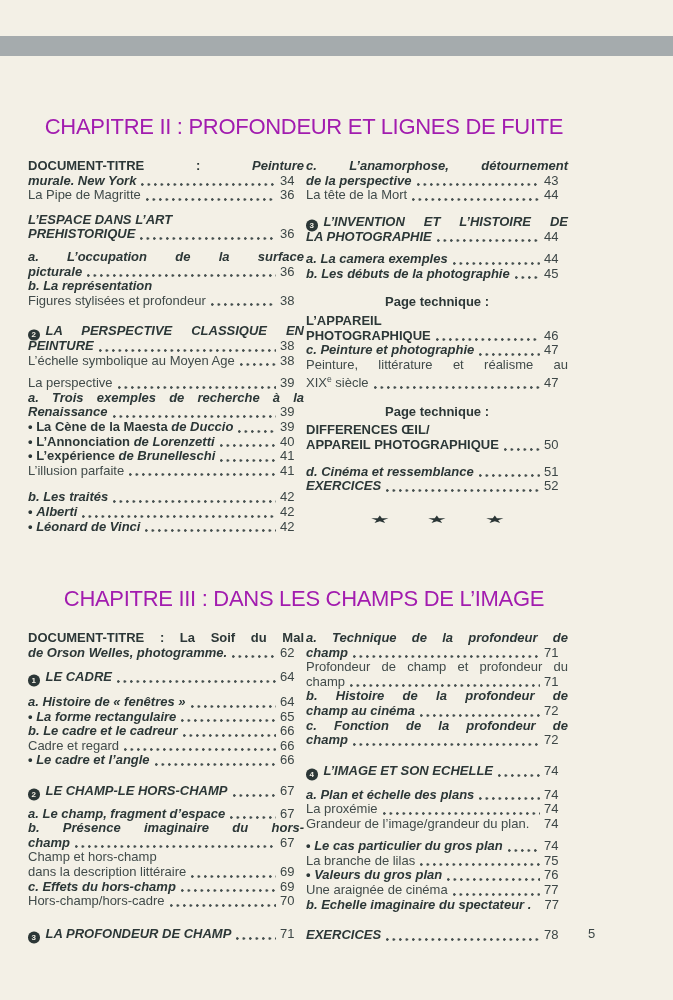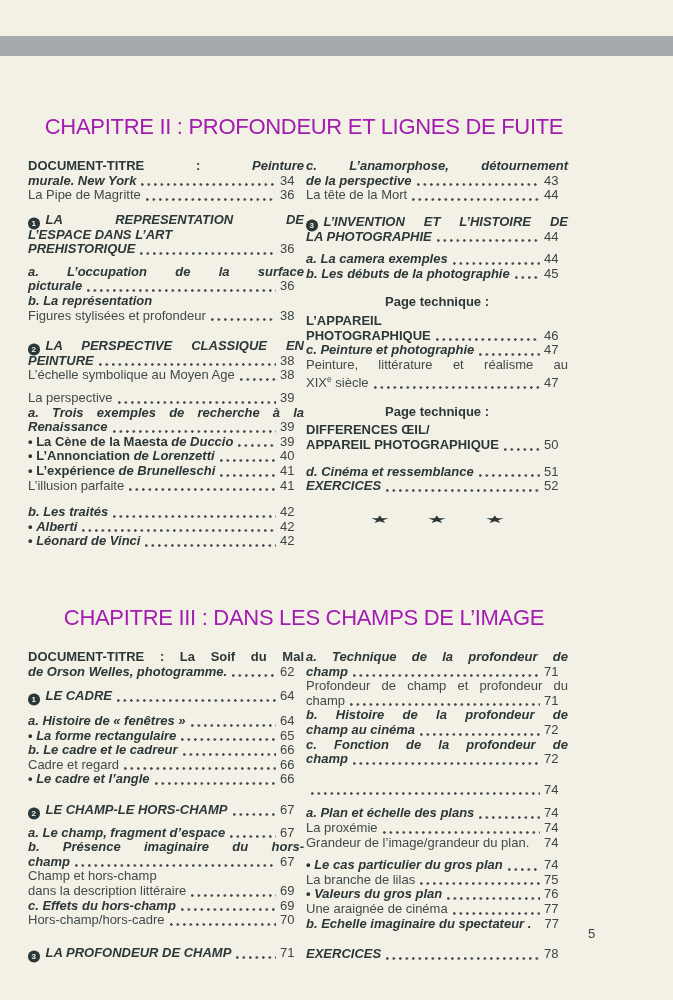--- a/index.html
+++ b/index.html
@@ -6,21 +6,21 @@
   .page{
     position:relative;width:673px;height:1000px;margin:0 auto;
     background:#f3f0e6;overflow:hidden;
     font-family:"Liberation Sans","DejaVu Sans",sans-serif;
     color:#2c3737;
     -webkit-font-smoothing:antialiased;
   }
   .topbar{position:absolute;top:36px;left:0;width:673px;height:20px;background:#a5abad;}
   .chapter{position:absolute;left:28px;width:552px;}
   #ch2{top:114px;}
-  #ch3{top:605px;}
+  #ch3{top:586px;}
   .ch-title{
     margin:0;font-size:22px;font-weight:400;letter-spacing:-0.3px;
     color:#a21caf;white-space:nowrap;text-align:center;
   }
   .cols{display:flex;gap:2px;margin-top:19px;align-items:flex-start;}
   .col{width:276px;flex:none;}
   .col.right{width:262px;}
   .entry{margin:0;}
   .line{display:flex;align-items:baseline;line-height:14.6px;font-size:13px;}
   .line .txt{white-space:nowrap;}
@@ -71,23 +71,20 @@
             </div>
           </div>
           <div class="entry">
             <div class="line">
               <span class="txt"><span class="s-r">La Pipe de Magritte</span></span>
               <span class="leader"></span>
               <span class="pg">36</span>
             </div>
           </div>
           <div class="entry" style="margin-top: 10px;">
-            <div class="line j">
-              <span class="txt"><span class="disc">1</span><span class="s-bi">LA REPRESENTATION DE</span></span>
-            </div>
             <div class="line">
               <span class="txt"><span class="s-bi">L’ESPACE DANS L’ART</span></span>
             </div>
             <div class="line">
               <span class="txt"><span class="s-bi">PREHISTORIQUE</span></span>
               <span class="leader"></span>
               <span class="pg">36</span>
             </div>
           </div>
           <div class="entry" style="margin-top: 8px;">
@@ -456,20 +453,21 @@
               <span class="txt"><span class="s-bi">c. Fonction de la profondeur de</span></span>
             </div>
             <div class="line">
               <span class="txt"><span class="s-bi">champ</span></span>
               <span class="leader"></span>
               <span class="pg">72</span>
             </div>
           </div>
           <div class="entry" style="margin-top: 16px;">
             <div class="line">
+              <span class="txt"><span class="disc">4</span><span class="s-bi">L’IMAGE ET SON ECHELLE</span></span>
               <span class="leader"></span>
               <span class="pg">74</span>
             </div>
           </div>
           <div class="entry" style="margin-top: 9px;">
             <div class="line">
               <span class="txt"><span class="s-bi">a. Plan et échelle des plans</span></span>
               <span class="leader"></span>
               <span class="pg">74</span>
             </div>

